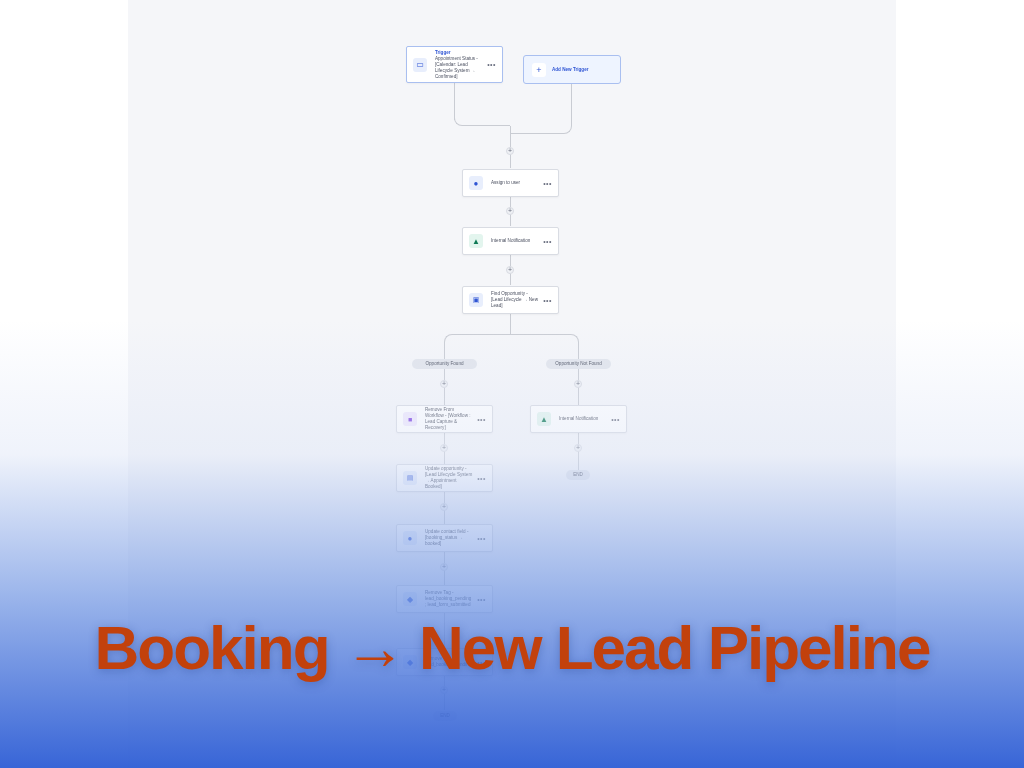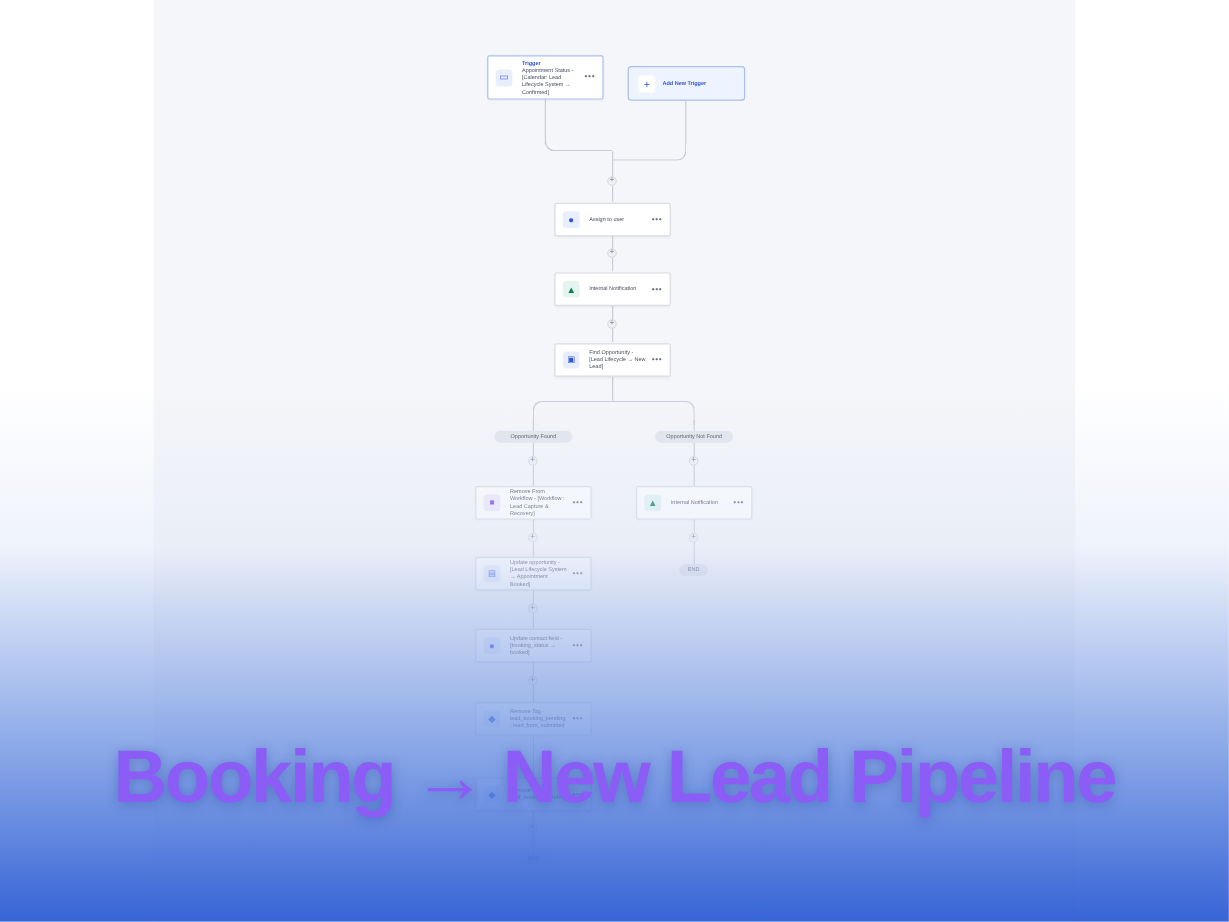--- a/index.html
+++ b/index.html
@@ -12,21 +12,21 @@
   .node .txt { font-size:4.6px; line-height:6px; color:#4b5060; flex:1; }
   .node .txt .t { color:#2f55d4; font-weight:bold; display:block; }
   .node .more { font-size:7px; color:#6b7080; letter-spacing:0.5px; margin-left:4px; }
   .plus { position:absolute; width:8px; height:8px; border-radius:50%; background:#eef0f4; border:1px solid #d8dbe2; box-sizing:border-box; font-size:7px; line-height:6px; text-align:center; color:#6b7080; }
   .pill { position:absolute; height:10px; border-radius:5px; background:#e2e5ec; font-size:4.6px; line-height:10px; text-align:center; color:#4b5060; }
   .end { position:absolute; height:10px; width:24px; border-radius:5px; background:#e2e5ec; font-size:4.6px; line-height:10px; text-align:center; color:#4b5060; }
   .addtrig { position:absolute; background:#eef4ff; border:1px solid #a9bff0; border-radius:3px; box-sizing:border-box; display:flex; align-items:center; padding:0 8px; }
   .addtrig .pl { width:14px; height:14px; background:#fff; border-radius:3px; display:flex; align-items:center; justify-content:center; color:#2f55d4; font-size:9px; margin-right:6px; }
   .addtrig .lbl { font-size:4.6px; font-weight:bold; color:#2f55d4; }
   .overlay { position:absolute; left:0; top:320px; width:1024px; height:448px; background:linear-gradient(to bottom, rgba(255,255,255,0) 0%, rgba(220,228,246,0.45) 30%, rgba(120,155,228,0.75) 62%, rgba(52,98,214,0.98) 100%); pointer-events:none; }
-  .title { position:absolute; left:0; top:612px; width:1024px; text-align:center; font-size:62px; font-weight:bold; color:#8b5cf6; letter-spacing:-2px; text-shadow:0 2px 10px rgba(30,60,140,0.35); }
+  .title { position:absolute; left:0; top:612px; width:1024px; text-align:center; font-size:62px; font-weight:bold; color:#c2410c; letter-spacing:-2px; text-shadow:0 2px 10px rgba(30,60,140,0.35); }
 </style>
 </head>
 <body>
 
 <div class="canvas">
 
   <div class="line" style="left:326px;top:82px;width:1px;height:38px;"></div>
   <div class="curve" style="left:326px;top:110px;width:56px;height:16px;border-top:none;border-right:none;border-radius:0 0 0 8px;"></div>
   <div class="line" style="left:443px;top:84px;width:1px;height:36px;"></div>
   <div class="curve" style="left:382px;top:120px;width:62px;height:14px;border-top:none;border-left:none;border-radius:0 0 8px 0;"></div>

